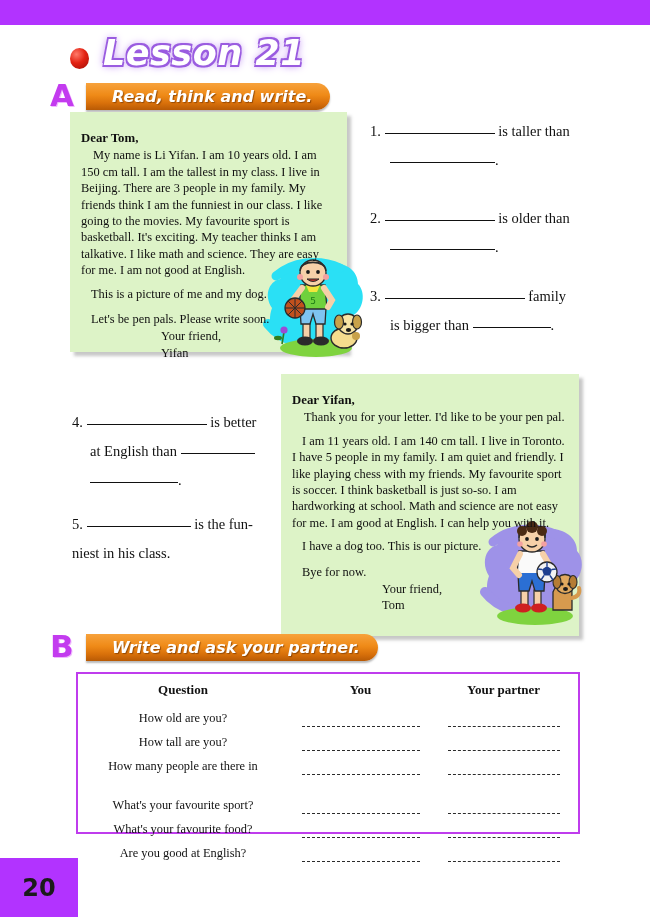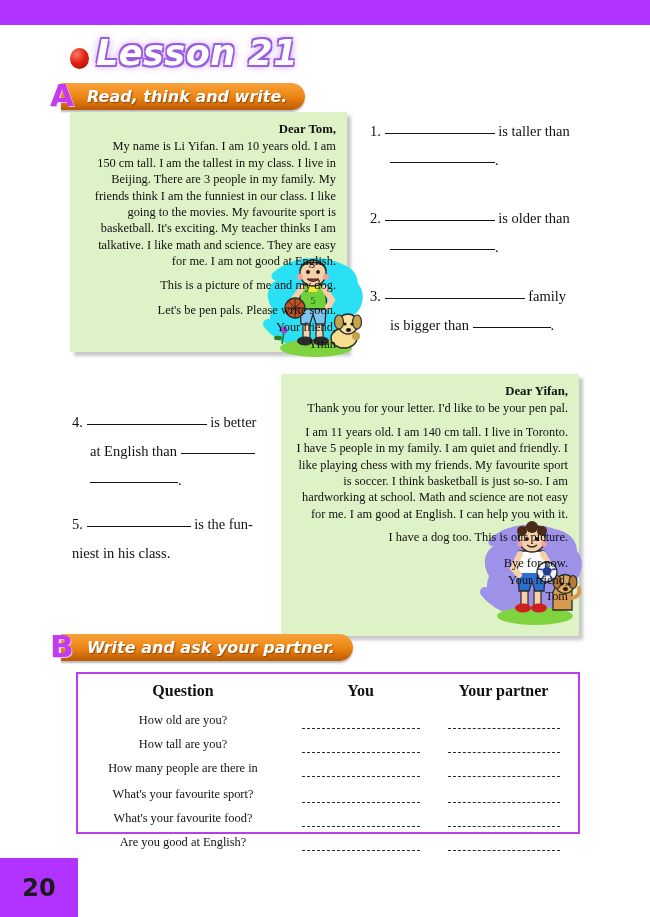--- a/index.html
+++ b/index.html
@@ -9,40 +9,40 @@
     font-family:"Liberation Serif","DejaVu Serif",serif;
     color:#111;
   }
   
   .topbar{position:absolute;left:0;top:0;width:650px;height:25px;background:#b233ff;}
 
   
   .redball{position:absolute;left:70px;top:48px;width:19px;height:21px;border-radius:50%;
     background:radial-gradient(circle at 34% 30%, #ff7b6a 0%, #e32213 45%, #9e0d06 100%);}
   .lesson-title{
-    position:absolute;left:96px;top:33px;
+    position:absolute;left:103px;top:33px;
     font-family:"DejaVu Sans","Liberation Sans",sans-serif;
     font-weight:bold;font-style:italic;font-size:35px;letter-spacing:0.5px;
     color:#ffffff;
     text-shadow:
       -1.6px -1.6px 0 #9a5ce0, 1.6px -1.6px 0 #9a5ce0,
       -1.6px 1.6px 0 #9a5ce0, 1.6px 1.6px 0 #9a5ce0,
       0 0 7px #c79cf2, 0 0 11px #d8b8f7;
   }
 
   
   .sec{position:absolute;height:27px;}
   .sec .letter{
     position:absolute;left:0;top:-3px;z-index:3;
     font-family:"DejaVu Sans","Liberation Sans",sans-serif;
     font-weight:bold;font-size:31px;line-height:31px;color:#c33bef;
     text-shadow:1px 1px 0 #f0b8ff;
   }
   .sec .pill{
-    position:absolute;left:11px;top:0;height:27px;
+    position:absolute;left:36px;top:0;height:27px;
     border-radius:0 14px 14px 0;
     background:linear-gradient(180deg,#f7a23c 0%,#ef8a17 45%,#d8700a 75%,#b85a05 100%);
     box-shadow:0 2px 2px rgba(0,0,0,.28);
     display:flex;align-items:center;
     padding:0 18px 0 26px;
   }
   .sec .pill span{
     font-family:"DejaVu Sans","Liberation Sans",sans-serif;
     font-weight:bold;font-style:italic;font-size:16px;color:#fff;
     text-shadow:1px 1px 1px rgba(120,55,0,.7);white-space:nowrap;
@@ -51,39 +51,39 @@
   #secB{left:50px;top:634px;}
 
   
   .letterbox{
     position:absolute;background:#ddf3c7;
     box-shadow:4px 4px 3px rgba(130,130,130,.45);
     font-size:12.4px;line-height:16.4px;color:#101010;
   }
   #letter1{left:70px;top:112px;width:277px;height:240px;}
   #letter2{left:281px;top:374px;width:298px;height:262px;}
-  .letterbox .inner{padding:9px 11px 0 11px;position:relative;z-index:2;text-align:right;}
+  .letterbox .inner{padding:18px 11px 0 11px;position:relative;z-index:2;}
   .lsalut{font-weight:bold;font-size:12.8px;margin-bottom:1px;}
   .lpara{margin:0;text-indent:12px;}
   .lpara2{margin:7px 0 0 0;text-indent:10px;}
   .lclose{margin:9px 0 0 0;text-indent:10px;}
   .lsign{margin:1px 0 0 0;padding-left:80px;}
   .lsign2{margin:0;padding-left:80px;}
   #letter2 .lsign,#letter2 .lsign2{padding-left:90px;}
 
   
   .illus{position:absolute;z-index:1;}
   
   .q{position:absolute;font-size:14.5px;line-height:30px;color:#111;white-space:nowrap;}
   .bl{display:inline-block;border-bottom:1.3px solid #111;vertical-align:2px;}
 
   
   .tablebox{position:absolute;left:76px;top:672px;width:500px;height:158px;
     border:2.2px solid #bf3ced;background:#fff;}
-  .thead{display:flex;font-weight:bold;font-size:16px;padding-top:8px;}
+  .thead{display:flex;font-weight:bold;font-size:13px;padding-top:8px;}
   .thead .c1{width:210px;text-align:center;}
   .thead .c2{width:145px;text-align:center;}
   .thead .c3{width:141px;text-align:center;}
   .trow{display:flex;align-items:flex-end;font-size:12.4px;min-height:19px;}
   .trow .c1{width:210px;text-align:center;line-height:18px;}
   .trow .c2{width:145px;display:flex;justify-content:center;}
   .trow .c3{width:141px;display:flex;justify-content:center;}
   .dash{width:118px;border-bottom:1.2px dashed #2b2b2b;height:13px;}
   .dash.w2{width:112px;}
 
@@ -329,21 +329,21 @@
       <div>How many people are there in</div>
     </div>
     <div class="c2">
         <div class="dash"></div>
       </div>
     <div class="c3">
         <div class="dash w2"></div>
       </div>
   </div>
 
-  <div class="trow" style="margin-top:7px;">
+  <div class="trow" style="margin-top:20px;">
     <div class="c1">What's your favourite sport?</div>
     <div class="c2">
         <div class="dash"></div>
       </div>
     <div class="c3">
         <div class="dash w2"></div>
       </div>
   </div>
 
   <div class="trow" style="margin-top:5px;">

